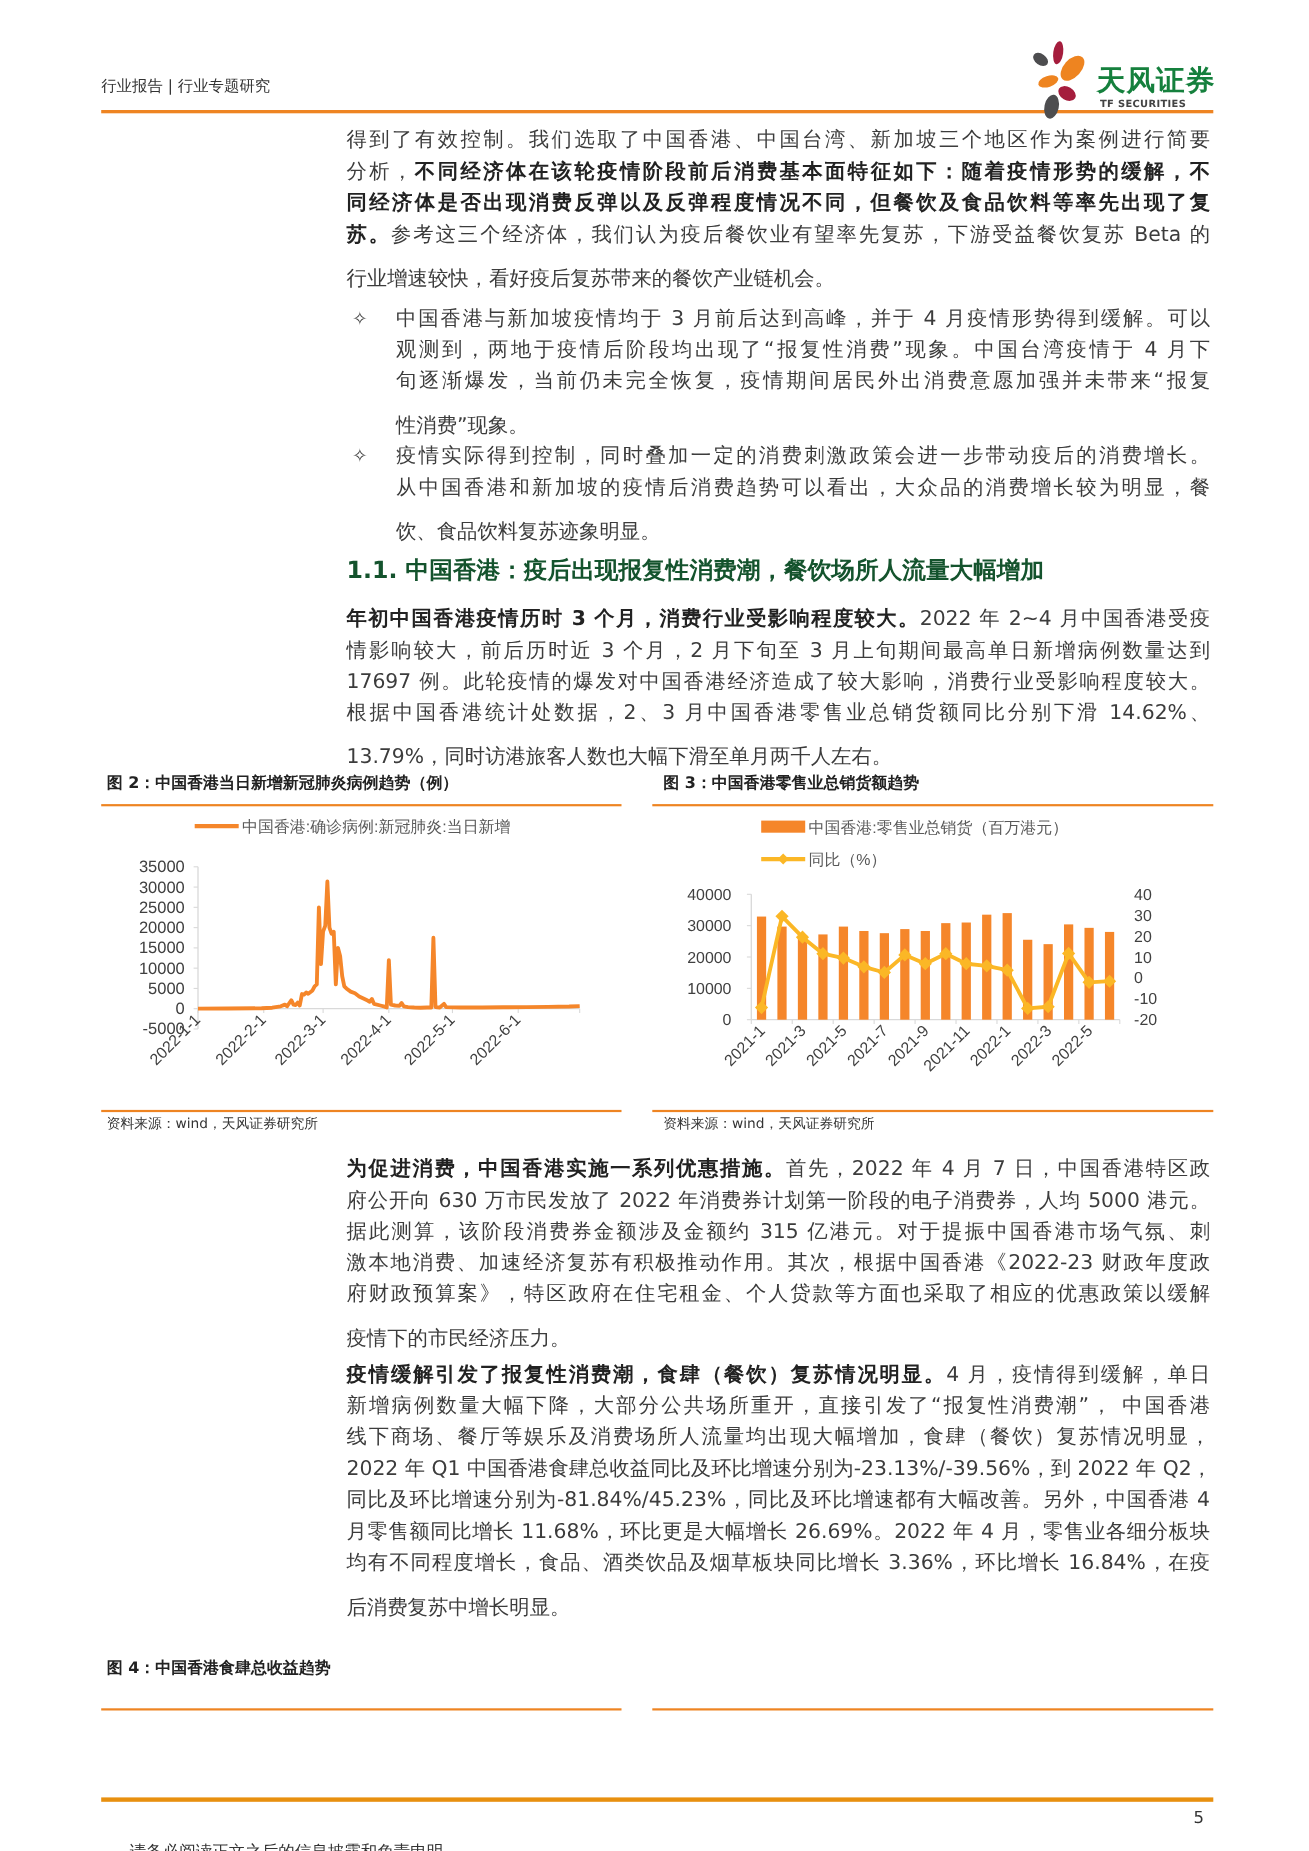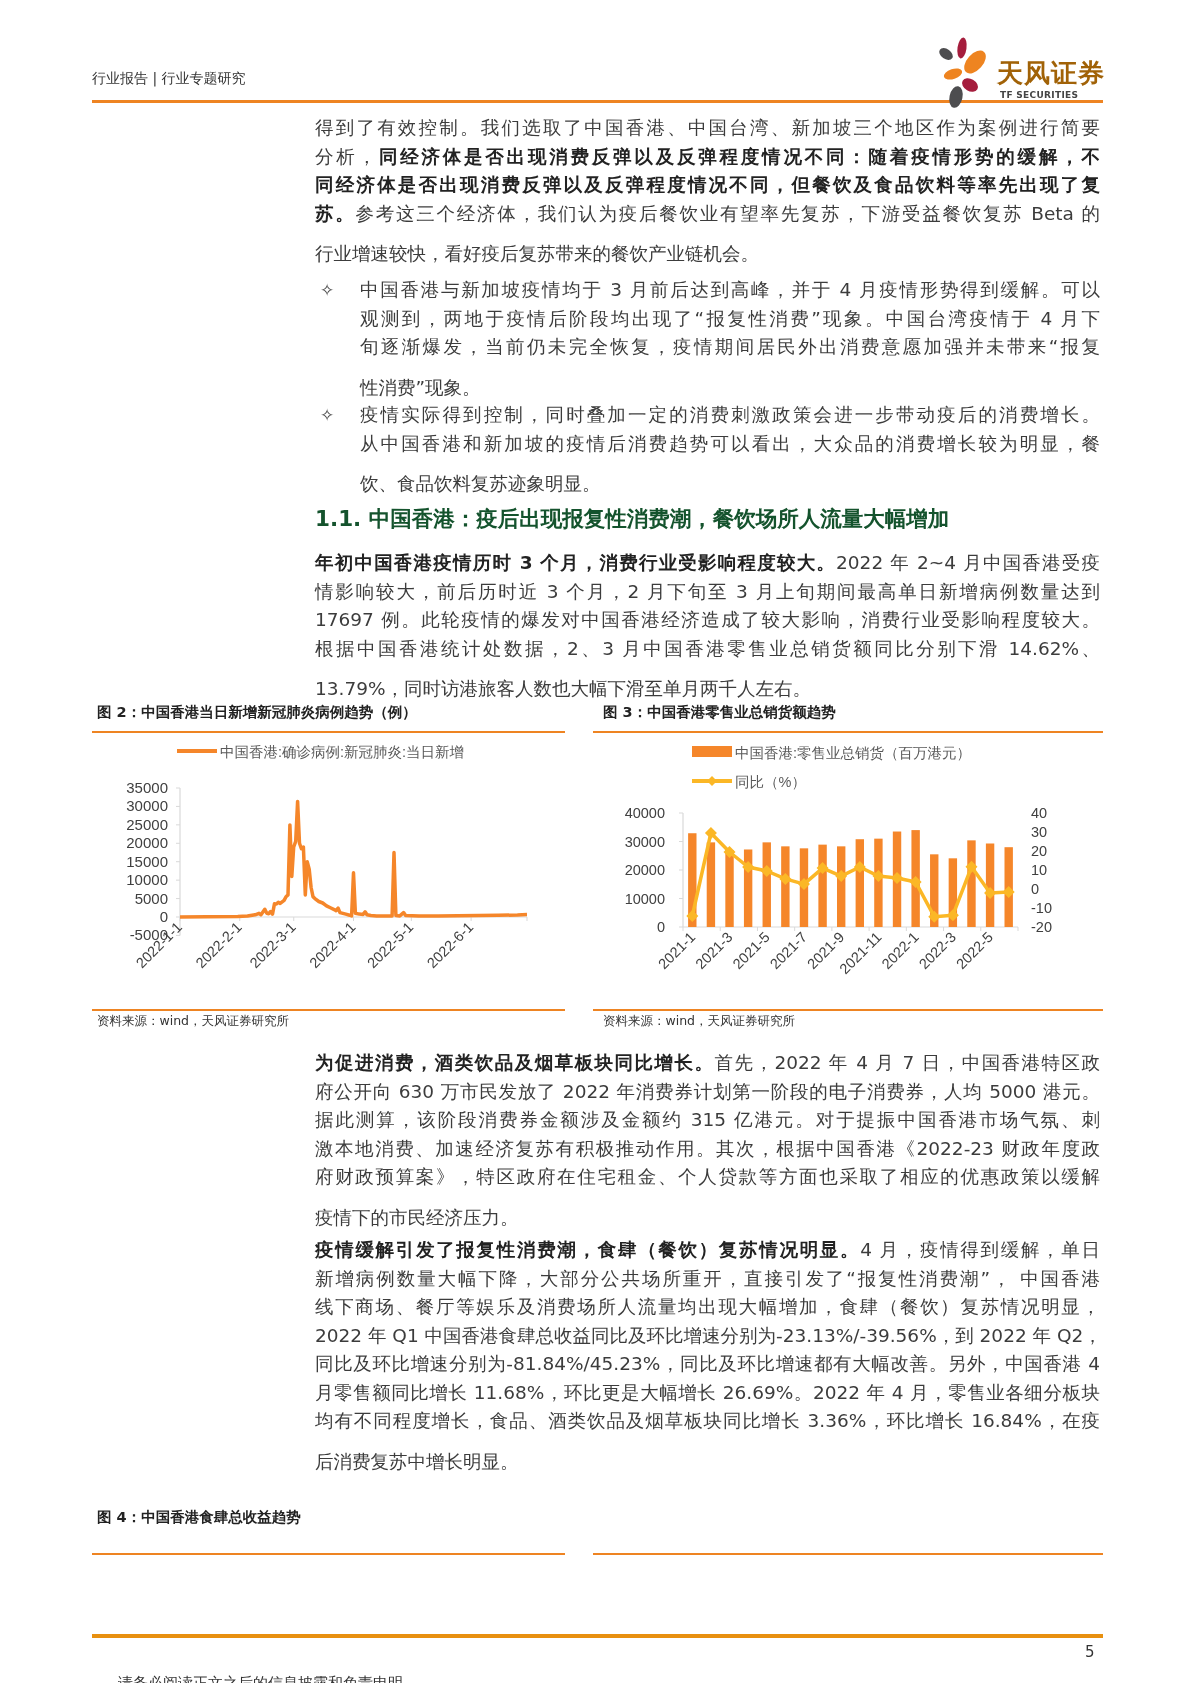--- a/index.html
+++ b/index.html
@@ -6,21 +6,21 @@
     .page {
       position: relative; width: 1190px; height: 1683px; overflow: hidden;
       background: #ffffff; color: #3c3c3c;
       font-family: "DejaVu Sans", "Liberation Sans", sans-serif;
     }
     .abs { position: absolute; }
     
     .hdr-title { left: 92px; top: 70px; font-size: 14px; font-weight: normal; color: #333333; white-space: nowrap; }
     .hdr-line { left: 92px; top: 100px; width: 1011px; height: 3px; background: #EE8422; }
     .logo-svg { left: 936px; top: 36px; width: 58px; height: 78px; }
-    .logo-cn { left: 997px; top: 56px; font-size: 26px; font-weight: bold; color: #a16207; letter-spacing: 1px; white-space: nowrap; }
+    .logo-cn { left: 997px; top: 56px; font-size: 26px; font-weight: bold; color: #15803d; letter-spacing: 1px; white-space: nowrap; }
     .logo-en { left: 1000px; top: 90px; font-size: 9px; font-weight: bold; color: #444444; letter-spacing: 0.3px; white-space: nowrap; }
     
     .para { left: 315px; width: 785px; font-size: 18.5px; line-height: 28.5px; }
     .bullet-text { left: 360px; width: 740px; font-size: 18.5px; line-height: 28.5px; }
     .bullet-glyph { left: 320px; font-size: 17px; line-height: 28.5px; color: #444; }
     .line { display: block; white-space: nowrap; text-align: justify; text-align-last: justify; }
     .line.last { text-align-last: left; margin-top: 12px; }
     .b { font-weight: bold; color: #222222; }
     .heading { left: 315px; top: 504px; font-size: 21.5px; line-height: 30px; color: #14532d; font-weight: bold; white-space: nowrap; }
     
@@ -48,21 +48,21 @@
     <ellipse cx="39" cy="26" rx="8" ry="13.5" transform="rotate(42 39 26)" fill="#EE8420"></ellipse>
     <ellipse cx="17" cy="38" rx="9.5" ry="5" transform="rotate(-18 17 38)" fill="#EE8420"></ellipse>
     <ellipse cx="34" cy="49" rx="8.5" ry="6" transform="rotate(30 34 49)" fill="#A51D3D"></ellipse>
     <ellipse cx="20" cy="61" rx="6.5" ry="11" transform="rotate(12 20 61)" fill="#4D4D4F"></ellipse>
   </svg>
   <div class="abs logo-cn">天风证券</div>
   <div class="abs logo-en">TF SECURITIES</div>
 
   <div class="abs para" style="top:114px">
       <div class="line"><span>得到了有效控制。我们选取了中国香港、中国台湾、新加坡三个地区作为案例进行简要</span></div>
-      <div class="line"><span>分析，</span><span class="b">同经济体是否出现消费反弹以及反弹程度情况不同：随着疫情形势的缓解，不</span></div>
+      <div class="line"><span>分析，</span><span class="b">不同经济体在该轮疫情阶段前后消费基本面特征如下：随着疫情形势的缓解，不</span></div>
       <div class="line"><span class="b">同经济体是否出现消费反弹以及反弹程度情况不同，但餐饮及食品饮料等率先出现了复</span></div>
       <div class="line"><span class="b">苏。</span><span>参考这三个经济体，我们认为疫后餐饮业有望率先复苏，下游受益餐饮复苏 Beta 的</span></div>
       <div class="line last"><span>行业增速较快，看好疫后复苏带来的餐饮产业链机会。</span></div>
     </div>
 
   <div class="abs bullet-glyph" style="top:276px">✧</div>
   <div class="abs bullet-text" style="top:276px">
       <div class="line"><span>中国香港与新加坡疫情均于 3 月前后达到高峰，并于 4 月疫情形势得到缓解。可以</span></div>
       <div class="line"><span>观测到，两地于疫情后阶段均出现了“报复性消费”现象。中国台湾疫情于 4 月下</span></div>
       <div class="line"><span>旬逐渐爆发，当前仍未完全恢复，疫情期间居民外出消费意愿加强并未带来“报复</span></div>
@@ -209,21 +209,21 @@
       <polygon points="934.25,910.74 940.25,916.74 934.25,922.74 928.25,916.74" fill="#FBB726"></polygon>
       <polygon points="952.8611111111111,909.22 958.8611111111111,915.22 952.8611111111111,921.22 946.8611111111111,915.22" fill="#FBB726"></polygon>
       <polygon points="971.4722222222222,860.77 977.4722222222222,866.77 971.4722222222222,872.77 965.4722222222222,866.77" fill="#FBB726"></polygon>
       <polygon points="990.0833333333333,886.99 996.0833333333333,892.99 990.0833333333333,898.99 984.0833333333333,892.99" fill="#FBB726"></polygon>
       <polygon points="1008.6944444444445,886.04 1014.6944444444445,892.04 1008.6944444444445,898.04 1002.6944444444445,892.04" fill="#FBB726"></polygon>
     </svg>
   <div class="abs src-line" style="left:593px; top:1009px; width:510px;"></div>
   <div class="abs src-text" style="left:603px; top:1013px;">资料来源：wind，天风证券研究所</div>
 
   <div class="abs para" style="top:1049px">
-      <div class="line"><span class="b">为促进消费，酒类饮品及烟草板块同比增长。</span><span>首先，2022 年 4 月 7 日，中国香港特区政</span></div>
+      <div class="line"><span class="b">为促进消费，中国香港实施一系列优惠措施。</span><span>首先，2022 年 4 月 7 日，中国香港特区政</span></div>
       <div class="line"><span>府公开向 630 万市民发放了 2022 年消费券计划第一阶段的电子消费券，人均 5000 港元。</span></div>
       <div class="line"><span>据此测算，该阶段消费券金额涉及金额约 315 亿港元。对于提振中国香港市场气氛、刺</span></div>
       <div class="line"><span>激本地消费、加速经济复苏有积极推动作用。其次，根据中国香港《2022-23 财政年度政</span></div>
       <div class="line"><span>府财政预算案》，特区政府在住宅租金、个人贷款等方面也采取了相应的优惠政策以缓解</span></div>
       <div class="line last"><span>疫情下的市民经济压力。</span></div>
     </div>
 
   <div class="abs para" style="top:1236px">
       <div class="line"><span class="b">疫情缓解引发了报复性消费潮，食肆（餐饮）复苏情况明显。</span><span>4 月，疫情得到缓解，单日</span></div>
       <div class="line"><span>新增病例数量大幅下降，大部分公共场所重开，直接引发了“报复性消费潮”， 中国香港</span></div>

